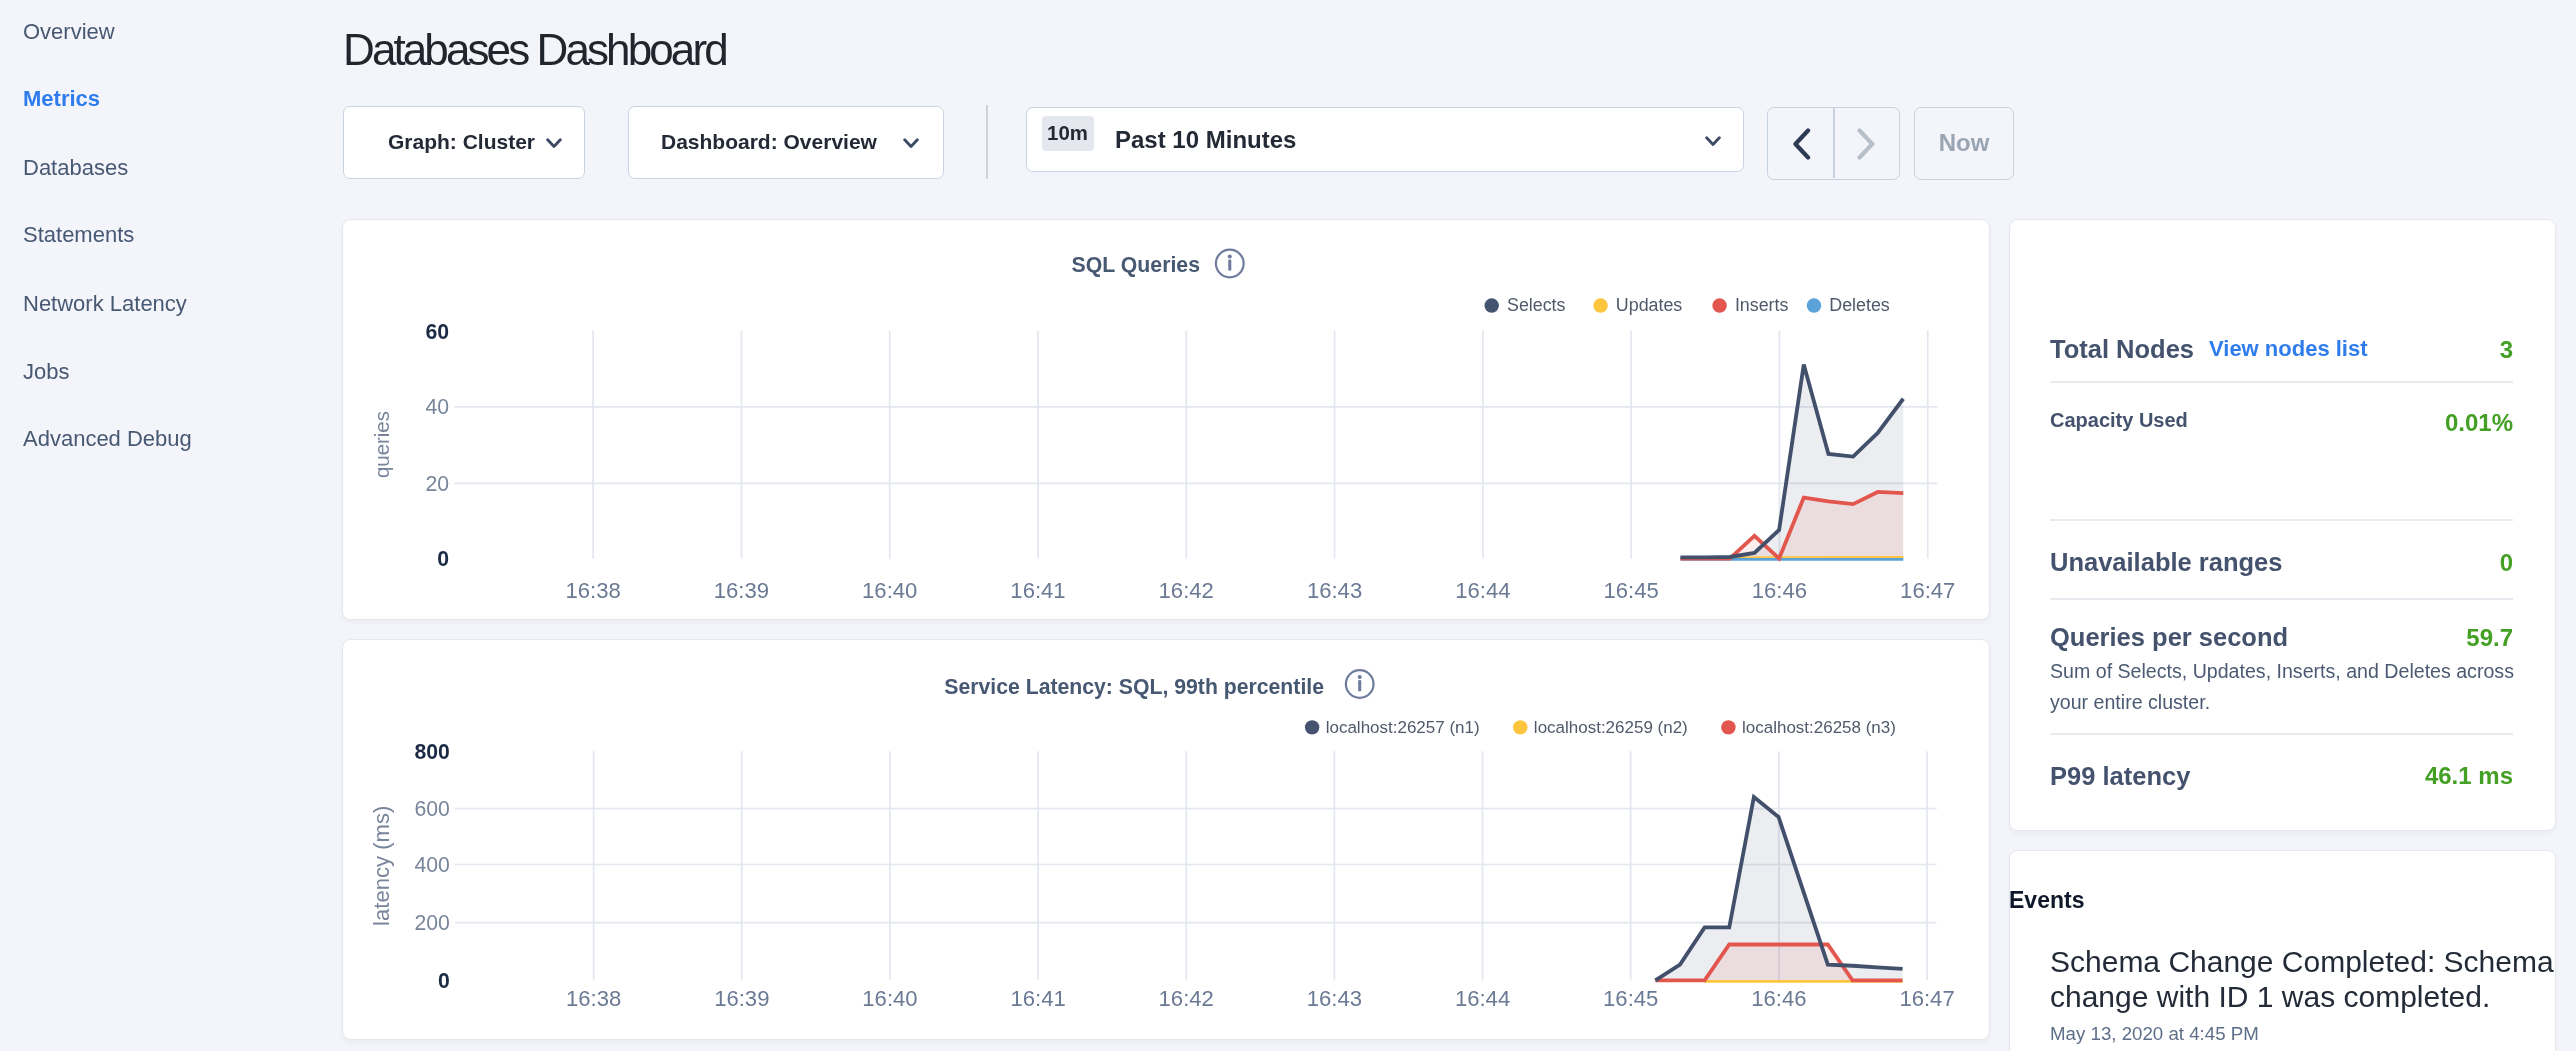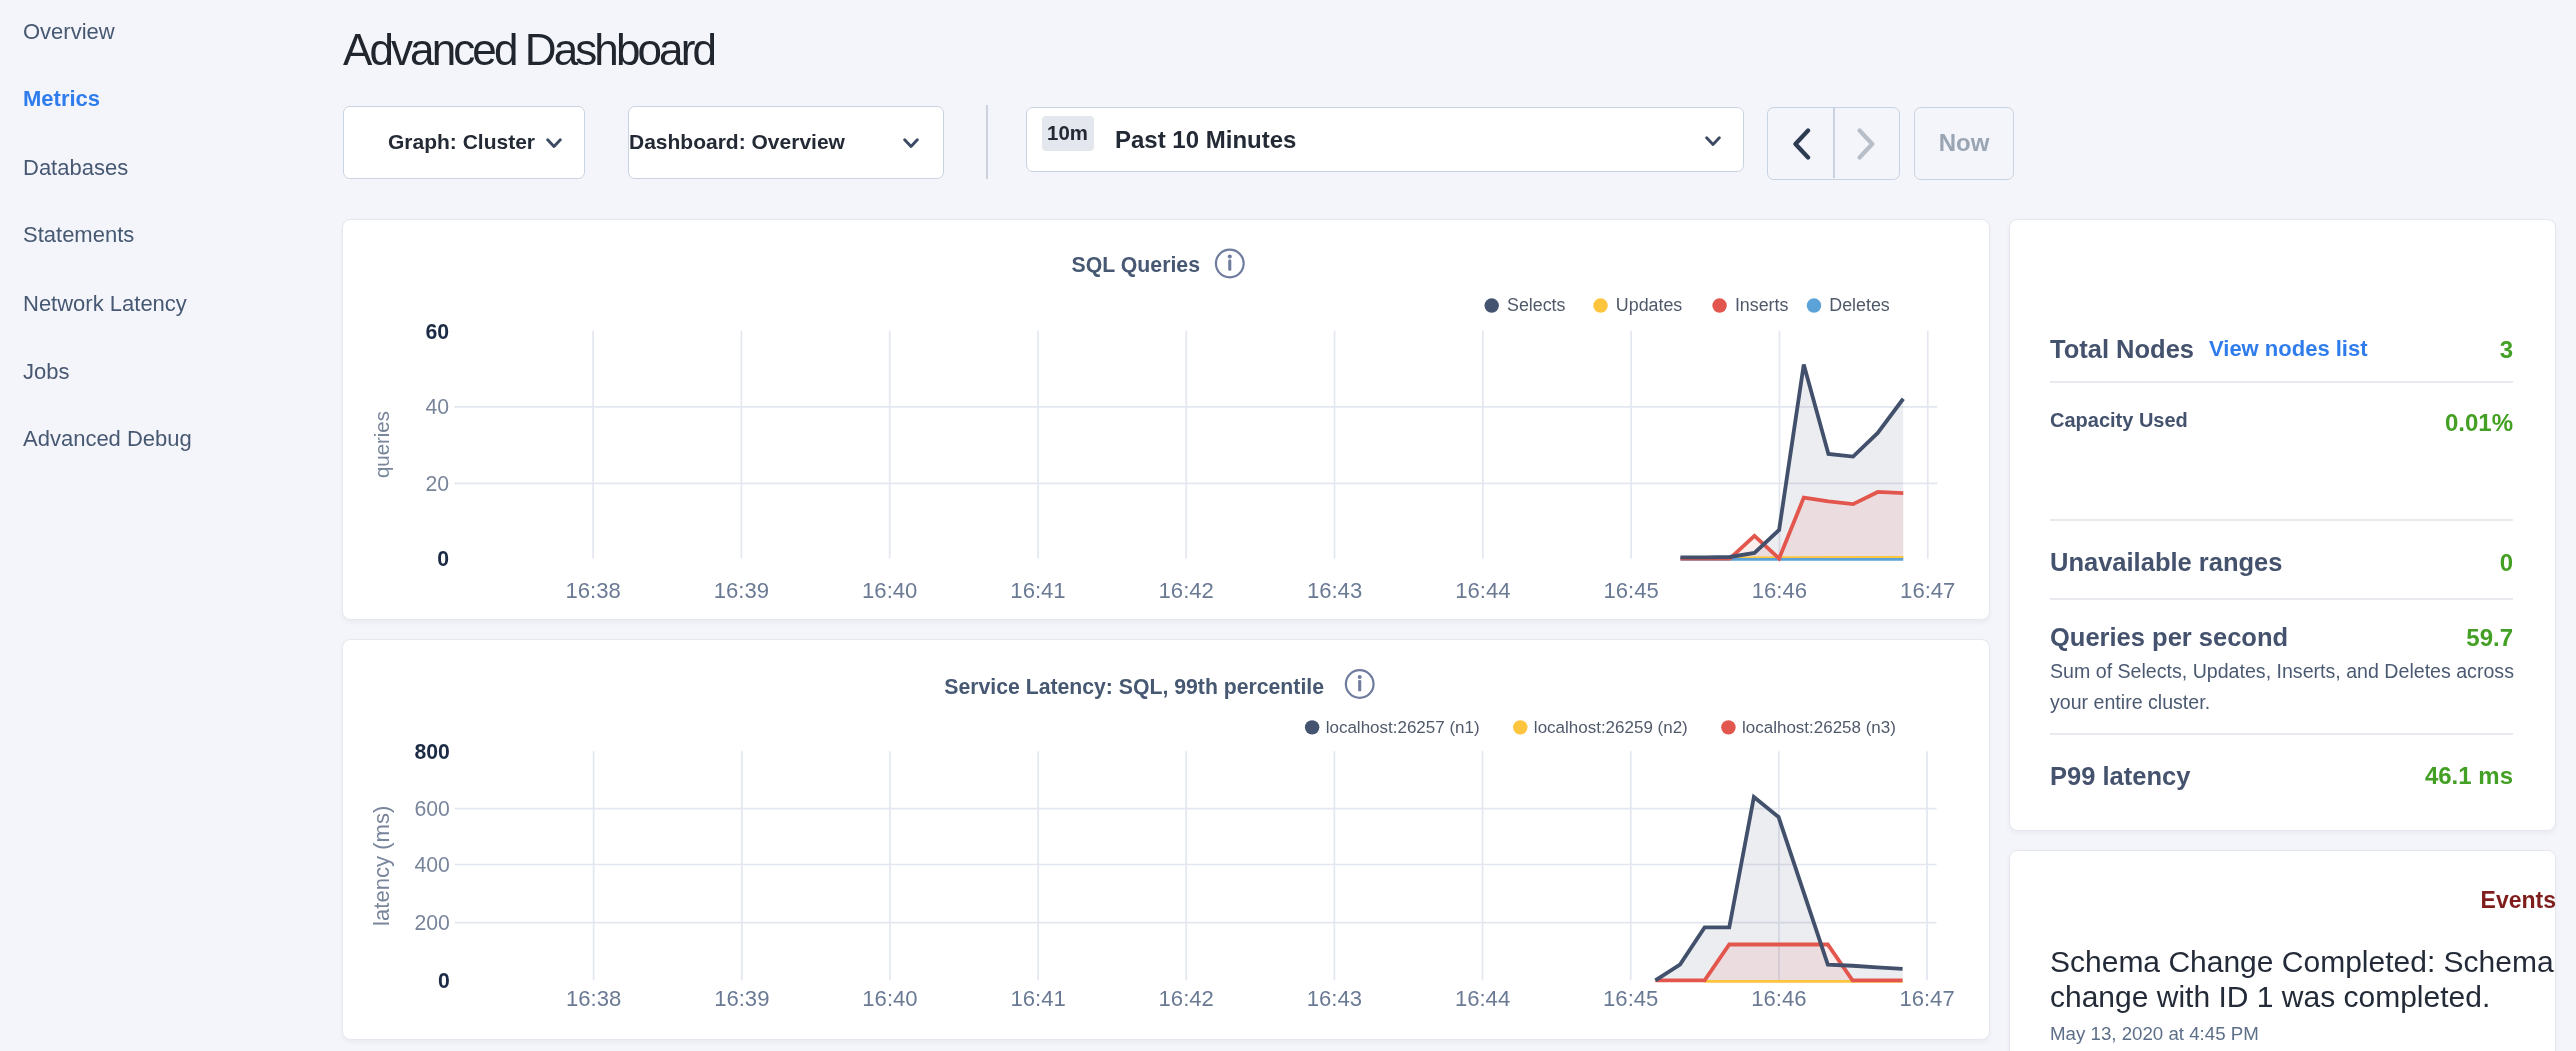--- a/index.html
+++ b/index.html
@@ -12,29 +12,29 @@
 <body>
 
 <div class="nav" style="top:17px">Overview</div>
 <div class="nav" style="top:84px;color:#2f7ced;font-weight:bold">Metrics</div>
 <div class="nav" style="top:153px">Databases</div>
 <div class="nav" style="top:220px">Statements</div>
 <div class="nav" style="top:289px">Network Latency</div>
 <div class="nav" style="top:357px">Jobs</div>
 <div class="nav" style="top:424px">Advanced Debug</div>
 
-<div class="abs" style="left:343px;top:28px;font-size:44px;color:#21262e;line-height:1;letter-spacing:-2.9px">Advanced Dashboard</div>
+<div class="abs" style="left:343px;top:28px;font-size:44px;color:#21262e;line-height:1;letter-spacing:-2.9px">Databases Dashboard</div>
 
 <div class="btn" style="left:343px;top:106px;width:242px;height:73px;padding-left:44px">
   <span class="btxt">Graph: Cluster</span>
   <svg class="abs" style="right:22px;top:31px" width="16" height="11" viewBox="0 0 19 13">
       <polyline points="2,2 9.5,10 17,2" fill="none" stroke="#3c4a63" stroke-width="3.4" stroke-linecap="round" stroke-linejoin="round"></polyline>
     </svg>
 </div>
-<div class="btn" style="left:628px;top:106px;width:316px;height:73px;">
+<div class="btn" style="left:628px;top:106px;width:316px;height:73px;padding-left:32px">
   <span class="btxt">Dashboard: Overview</span>
   <svg class="abs" style="right:24px;top:31px" width="16" height="11" viewBox="0 0 19 13">
       <polyline points="2,2 9.5,10 17,2" fill="none" stroke="#3c4a63" stroke-width="3.4" stroke-linecap="round" stroke-linejoin="round"></polyline>
     </svg>
 </div>
 <div class="abs" style="left:986px;top:105px;width:1.7px;height:74px;background:#ccd3de"></div>
 <div class="btn" style="left:1026px;top:107px;width:718px;height:65px">
   <div class="abs" style="left:14.5px;top:7.7px;width:52px;height:35px;background:#e4e7ee;border-radius:4px;text-align:center;line-height:35px;font-weight:bold;font-size:20.4px;color:#242a35">10m</div>
   <span class="btxt" style="position:absolute;left:88px;font-size:24px;top:50%;transform:translateY(-50%)">Past 10 Minutes</span>
   <svg class="abs" style="right:22px;top:28px" width="16" height="11" viewBox="0 0 19 13">
@@ -191,17 +191,17 @@
   <div class="abs" style="left:41px;top:404px;font-weight:bold;font-size:25.5px;color:#44526d">Queries per second</div>
   <div class="abs" style="right:43px;top:405px;font-weight:bold;font-size:24px;color:#44a024">59.7</div>
   <div class="abs" style="left:41px;top:437px;font-size:19.6px;color:#4b5a72;line-height:31px;white-space:nowrap">Sum of Selects, Updates, Inserts, and Deletes across<br>your entire cluster.</div>
   <div class="abs" style="left:41px;top:514px;width:463px;height:1.7px;background:#e8eaf0"></div>
   <div class="abs" style="left:41px;top:543px;font-weight:bold;font-size:25.5px;color:#44526d">P99 latency</div>
   <div class="abs" style="right:43px;top:543px;font-weight:bold;font-size:24px;color:#44a024">46.1 ms</div>
 </div>
 
 <div class="card" style="left:2009px;top:850px;width:547px;height:255px"></div>
 <div class="abs" style="left:2009px;top:850px;width:547px;height:201px">
-  <div class="abs" style="top:37px;width:100%;text-align:right;font-weight:bold;font-size:23px;color:#7f1d1d">Events</div>
+  <div class="abs" style="top:37px;width:100%;text-align:left;font-weight:bold;font-size:23px;color:#0f172a">Events</div>
   <div class="abs" style="left:41px;top:94px;font-size:30px;color:#242b38;line-height:35px;white-space:nowrap">Schema Change Completed: Schema<br>change with ID 1 was completed.</div>
   <div class="abs" style="left:41px;top:173px;font-size:18.7px;color:#5d6e88">May 13, 2020 at 4:45 PM</div>
 </div>
 
 
 </body></html>

